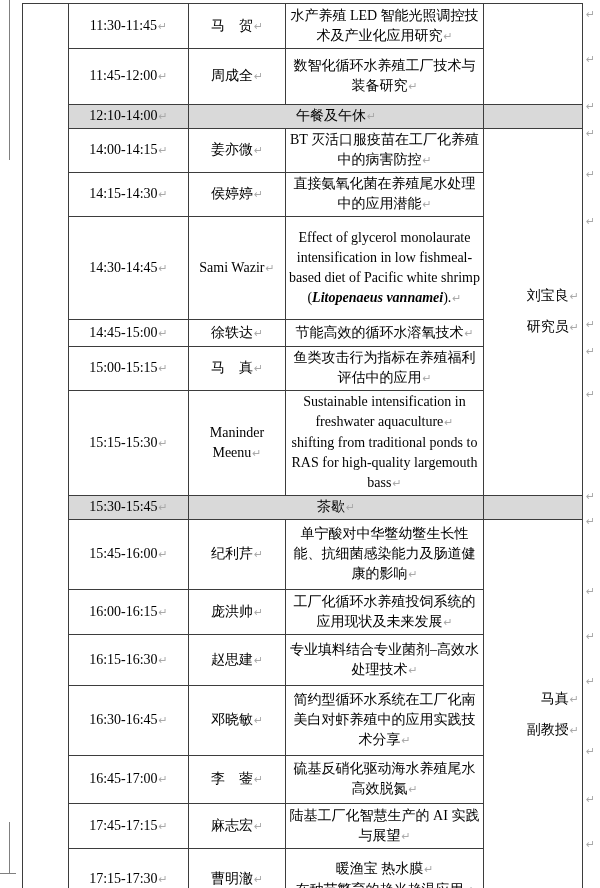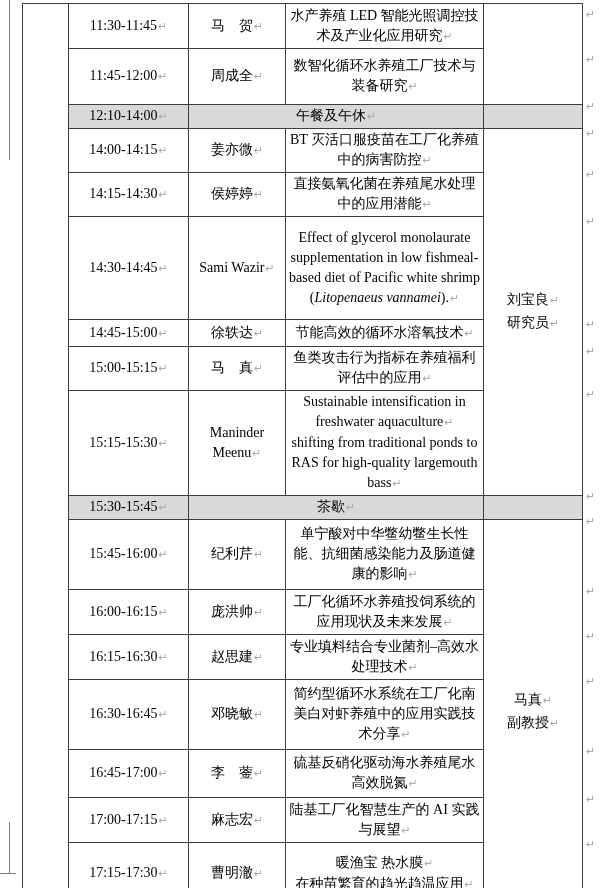--- a/index.html
+++ b/index.html
@@ -27,23 +27,23 @@
     color:#a9a9a9;font-size:11px;
     font-family:"DejaVu Sans","Liberation Sans",sans-serif;
     padding-left:1px;
   }
   .outside-mark{
     position:absolute;left:586px;
     color:#a9a9a9;font-size:11px;line-height:11px;
     font-family:"DejaVu Sans","Liberation Sans",sans-serif;
   }
   .title-line{display:block;}
-  .chair-line{display:block;line-height:22px;}
+  .chair-line{display:block;line-height:30px;text-align:right;}
   .boundary{position:absolute;background:#808080;}
-  i{font-style:italic;}
+  i{font-style:italic;font-weight:bold;}
 </style>
 </head>
 <body>
 
 <div class="page">
 
   <div class="boundary" style="left:9px;top:0;width:1px;height:160px;"></div>
   <div class="boundary" style="left:9px;top:822px;width:1px;height:51px;"></div>
   <div class="boundary" style="left:0;top:873px;width:16px;height:1px;"></div>
 
@@ -91,21 +91,21 @@
         <tr style="height: 33px;">
           <td><span>14:15-14:30</span><span class="mark">↵</span></td>
           <td><span>侯婷婷</span><span class="mark">↵</span></td>
           <td>
             <span class="title-line"><span>直接氨氧化菌在养殖尾水处理中的应用潜能</span><span class="mark">↵</span></span>
           </td>
         </tr>
         <tr style="height: 103px;">
           <td><span>14:30-14:45</span><span class="mark">↵</span></td>
           <td><span>Sami Wazir</span><span class="mark">↵</span></td>
-          <td><span>Effect of glycerol monolaurate supplementation in low fishmeal-based diet of Pacific white shrimp (</span><i>Litopenaeus vannamei</i><span>).</span><span class="mark">↵</span></td>
+          <td><span>Effect of glycerol monolaurate intensification in low fishmeal-based diet of Pacific white shrimp (</span><i>Litopenaeus vannamei</i><span>).</span><span class="mark">↵</span></td>
         </tr>
         <tr style="height: 27px; padding-left: 22px;">
           <td><span>14:45-15:00</span><span class="mark">↵</span></td>
           <td><span>徐轶达</span><span class="mark">↵</span></td>
           <td>
             <span class="title-line"><span>节能高效的循环水溶氧技术</span><span class="mark">↵</span></span>
           </td>
         </tr>
         <tr style="height: 43px;">
           <td><span>15:00-15:15</span><span class="mark">↵</span></td>
@@ -138,21 +138,21 @@
             <span class="chair-line"><span>副教授</span><span class="mark">↵</span></span>
           </td>
         </tr>
         <tr style="height: 45px; padding-left: 29px;">
           <td><span>16:00-16:15</span><span class="mark">↵</span></td>
           <td><span>庞洪帅</span><span class="mark">↵</span></td>
           <td>
             <span class="title-line"><span>工厂化循环水养殖投饲系统的应用现状及未来发展</span><span class="mark">↵</span></span>
           </td>
         </tr>
-        <tr style="height: 45px;">
+        <tr style="height: 51px;">
           <td><span>16:15-16:30</span><span class="mark">↵</span></td>
           <td><span>赵思建</span><span class="mark">↵</span></td>
           <td>
             <span class="title-line"><span>专业填料结合专业菌剂–高效水处理技术</span><span class="mark">↵</span></span>
           </td>
         </tr>
         <tr style="height: 70px;">
           <td><span>16:30-16:45</span><span class="mark">↵</span></td>
           <td><span>邓晓敏</span><span class="mark">↵</span></td>
           <td>
@@ -160,21 +160,21 @@
           </td>
         </tr>
         <tr style="height: 48px; margin-top: 12px;">
           <td><span>16:45-17:00</span><span class="mark">↵</span></td>
           <td><span>李　蓥</span><span class="mark">↵</span></td>
           <td>
             <span class="title-line"><span>硫基反硝化驱动海水养殖尾水高效脱氮</span><span class="mark">↵</span></span>
           </td>
         </tr>
         <tr style="height: 45px;">
-          <td><span>17:00-17:15</span><span class="mark">↵</span></td>
+          <td><span>17:45-17:15</span><span class="mark">↵</span></td>
           <td><span>麻志宏</span><span class="mark">↵</span></td>
           <td>
             <span class="title-line"><span>陆基工厂化智慧生产的 AI 实践与展望</span><span class="mark">↵</span></span>
           </td>
         </tr>
         <tr style="height: 62px;">
           <td><span>17:15-17:30</span><span class="mark">↵</span></td>
           <td><span>曹明澈</span><span class="mark">↵</span></td>
           <td>
             <span class="title-line"><span>暖渔宝 热水膜</span><span class="mark">↵</span></span>

